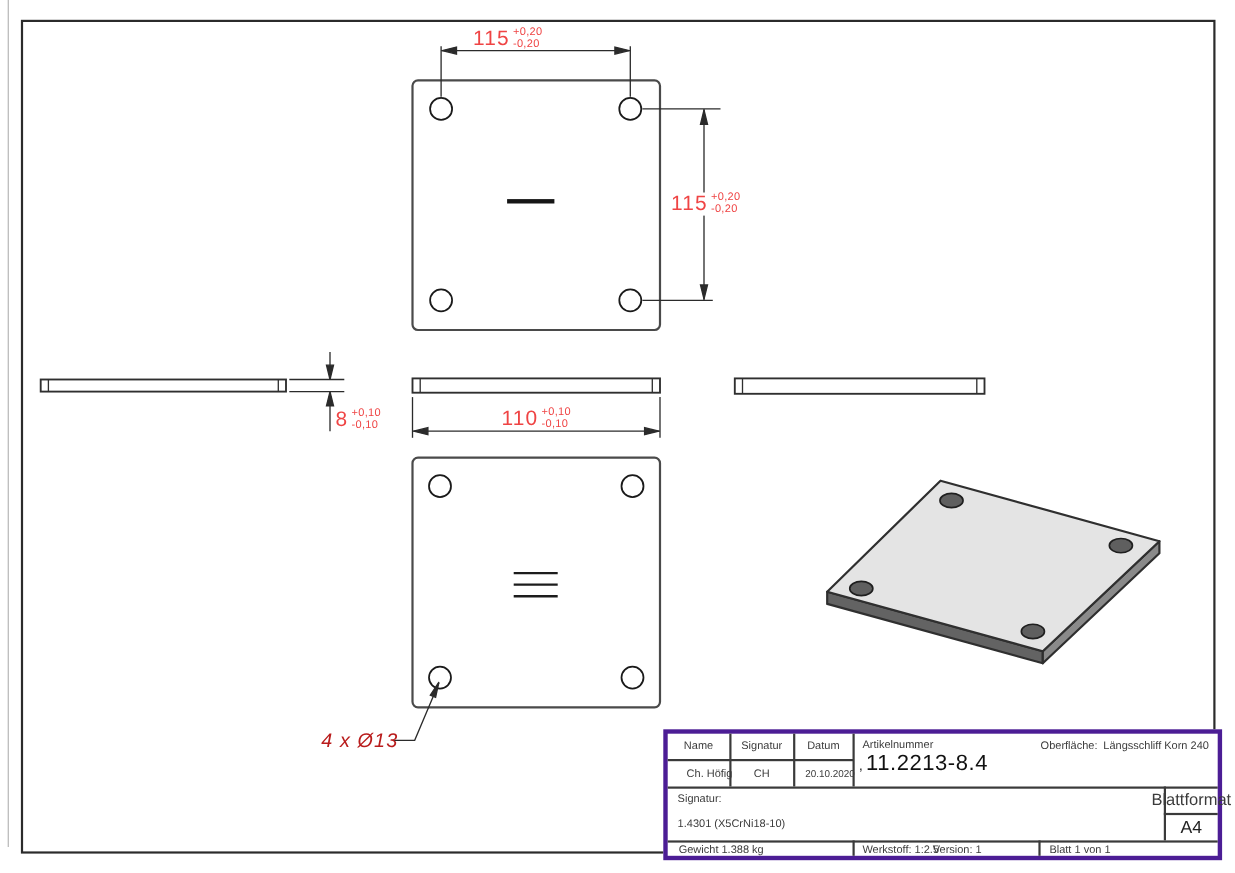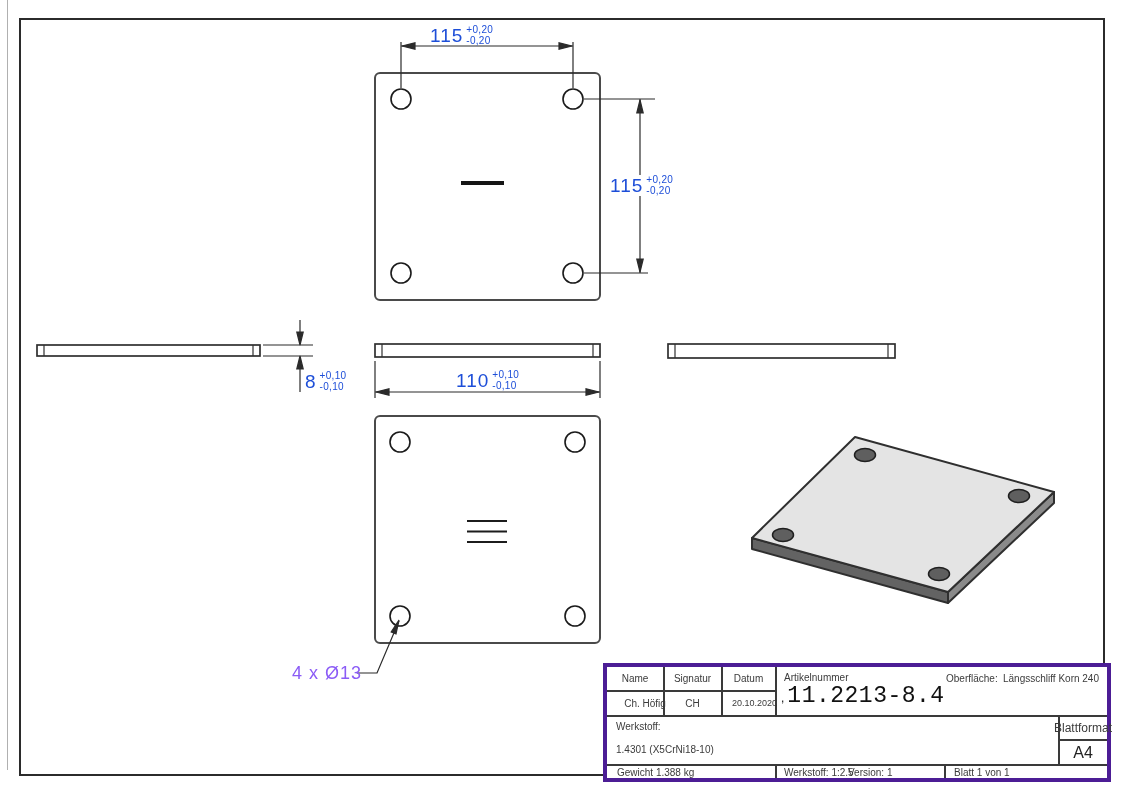--- a/index.html
+++ b/index.html
@@ -4,33 +4,33 @@
 <style>
   html,body{margin:0;padding:0;}
   body{
     width:1123px;height:794px;position:relative;background:#ffffff;
     font-family:"Liberation Sans", sans-serif;color:#2b2b2b;overflow:hidden;
   }
   
   .page-edge{position:absolute;left:7px;top:0;width:1px;height:770px;background:#b0b0b0;}
   .frame{position:absolute;left:19px;top:18px;width:1082px;height:754px;border:2px solid #2b2b2b;}
   
-  .dim{position:absolute;display:flex;align-items:center;gap:3px;white-space:nowrap;color:#1d4ed8;}
+  .dim{position:absolute;display:flex;align-items:center;gap:3px;white-space:nowrap;color:#ef4444;}
   .dim .val{font-size:19px;line-height:20px;letter-spacing:1px;}
   .dim .tol{display:flex;flex-direction:column;font-size:10px;line-height:10.5px;letter-spacing:.3px;}
   .dim.bg{background:#ffffff;padding:0 2px;}
-  .callout{position:absolute;font-size:18px;letter-spacing:1px;color:#8b5cf6;white-space:nowrap;}
+  .callout{position:absolute;font-size:18px;letter-spacing:1px;color:#b91c1c;white-space:nowrap;font-style:italic;}
   
   .tb{position:absolute;left:603px;top:663px;width:500px;height:111px;border:4px solid #4c1d95;background:#fff;font-size:10px;color:#3b3b3b;}
   .tb .line{position:absolute;background:#3a3a3a;}
   .tb .cell{position:absolute;display:flex;align-items:center;justify-content:center;white-space:nowrap;}
   .tb .lbl{position:absolute;white-space:nowrap;}
   .artnr{position:absolute;left:174px;top:16px;display:flex;align-items:baseline;color:#111;}
   .artnr .pre{font-size:12px;margin-right:3px;}
-  .artnr .num{font-size:23px;letter-spacing:.5px;font-family:Liberation Mono, monospace;}
+  .artnr .num{font-size:20px;letter-spacing:.5px;}
   .a4{font-size:16px;color:#222;}
   svg{position:absolute;left:0;top:0;}
 </style>
 </head>
 <body>
 
 <div class="page-edge"></div>
 <div class="frame"></div>
 
 <svg width="1123" height="794" viewBox="0 0 1123 794">
@@ -185,22 +185,22 @@
   <div class="lbl" style="left:396px;top:6px;">Längsschliff Korn 240</div>
 
   <div class="cell" style="left:0;top:24px;width:76px;height:24px;">Ch. Höfig</div>
   <div class="cell" style="left:57px;top:24px;width:57px;height:24px;">CH</div>
   <div class="cell" style="left:115px;top:24px;width:65px;height:24px;font-size:9px;">20.10.2020</div>
   <div class="artnr">
     <span class="pre">,</span>
     <span class="num">11.2213-8.4</span>
   </div>
 
-  <div class="lbl" style="left:9px;top:54px;">Werkstoff:</div>
+  <div class="lbl" style="left:9px;top:54px;">Signatur:</div>
   <div class="lbl" style="left:9px;top:77px;">1.4301 (X5CrNi18-10)</div>
-  <div class="cell" style="left:452px;top:49px;width:48px;height:23px;font-size:12px;">Blattformat</div>
+  <div class="cell" style="left:452px;top:49px;width:48px;height:23px;font-size:15px;">Blattformat</div>
   <div class="cell a4" style="left:452px;top:74px;width:48px;height:23px;">A4</div>
 
   <div class="lbl" style="left:10px;top:100px;">Gewicht 1.388 kg</div>
   <div class="lbl" style="left:177px;top:100px;">Werkstoff: 1:2.5</div>
   <div class="lbl" style="left:241px;top:100px;">Version: 1</div>
   <div class="lbl" style="left:347px;top:100px;">Blatt 1 von 1</div>
 </div>
 
 </body></html>

